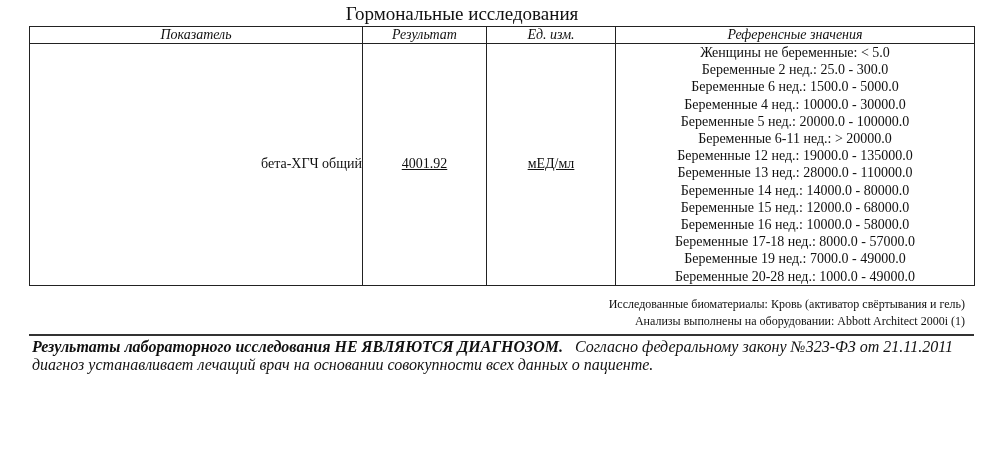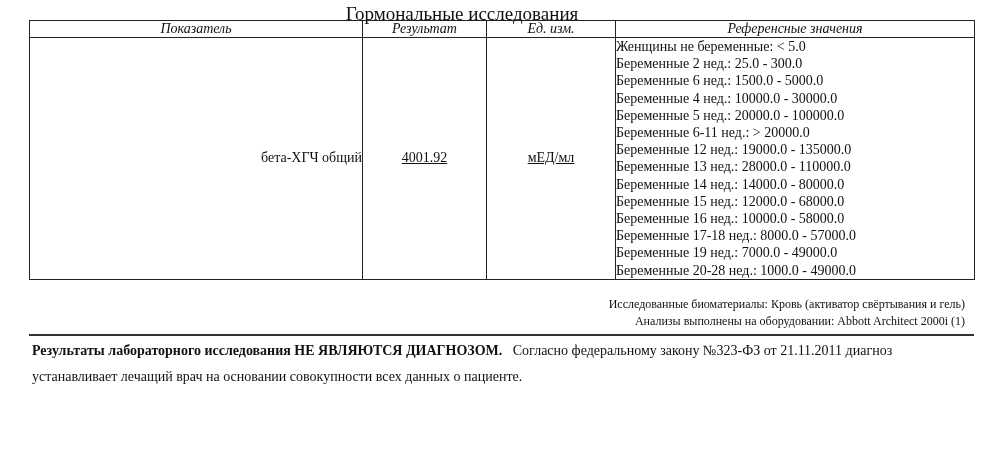--- a/index.html
+++ b/index.html
@@ -5,46 +5,46 @@
   html, body { margin: 0; padding: 0; background: #ffffff; }
   body {
     width: 1000px; height: 461px; position: relative; overflow: hidden;
     font-family: "Liberation Serif", "DejaVu Serif", serif; color: #111;
   }
   .title {
     position: absolute; left: 0; width: 924px; top: 3px;
     text-align: center; font-size: 19px; line-height: 22px;
   }
   table.results {
-    position: absolute; left: 29px; top: 20px; width: 945px;
+    position: absolute; left: 29px; top: 26px; width: 945px;
     border-collapse: collapse; table-layout: fixed;
   }
   table.results th, table.results td {
     border: 1.5px solid #222; padding: 0;
   }
   table.results th {
     font-weight: normal; font-style: italic; font-size: 14px;
     height: 16px; line-height: 16px; text-align: center;
   }
   table.results td { font-size: 14px; vertical-align: middle; }
   td.indicator { text-align: right; padding-left: 3px; }
   td.center { text-align: center; text-decoration: underline; }
-  td.refs { padding: 1px 0 1px 0; }
+  td.refs { text-align: center; padding: 1px 0 1px 0; }
   .ref-line { line-height: 17.2px; font-size: 14px; white-space: nowrap; }
   .meta {
     position: absolute; right: 35px; text-align: right;
     font-size: 12px; line-height: 17px; white-space: nowrap;
   }
   .sep {
     position: absolute; left: 29px; width: 945px; top: 334px;
     border-top: 2px solid #333;
   }
   .disclaimer {
     position: absolute; left: 32px; top: 338px; width: 945px;
-    font-size: 14px; line-height: 26px;
+    font-size: 16px; line-height: 18px; font-style: italic;
   }
   .disclaimer b { font-weight: bold; }
 </style>
 </head>
 <body>
 
 <div class="title">Гормональные исследования</div>
 
 <table class="results">
   <colgroup>

